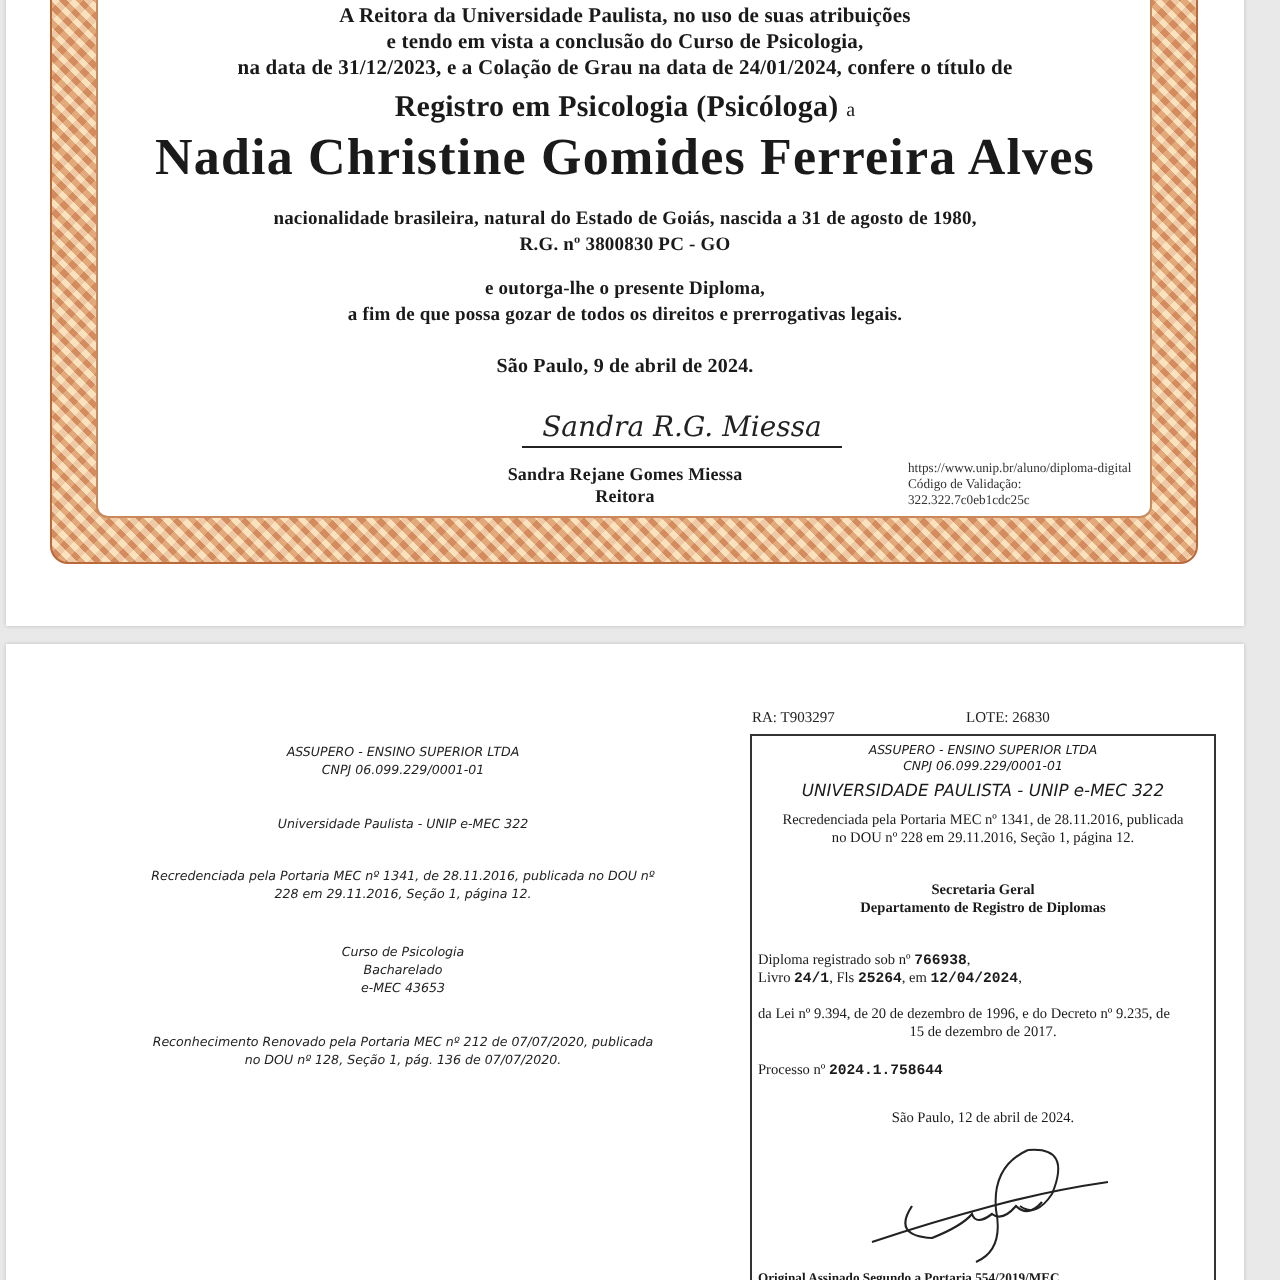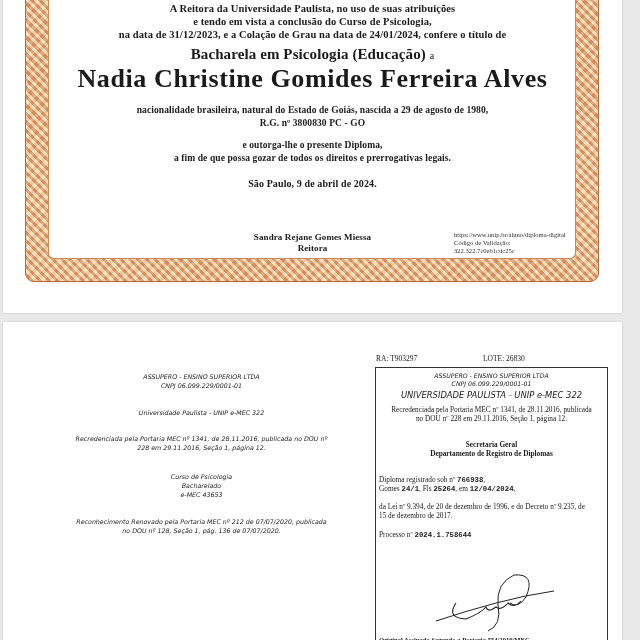--- a/index.html
+++ b/index.html
@@ -84,34 +84,35 @@
 <div class="page" id="page1">
   <div class="frame">
     <div class="frame-inner"></div>
   </div>
 
   <div class="cert-text gothic" style="top:12px;">A Reitora da Universidade Paulista, no uso de suas atribuições</div>
   <div class="cert-text gothic" style="top:25px;">e tendo em vista a conclusão do Curso de Psicologia,</div>
   <div class="cert-text gothic" style="top:38px;">na data de 31/12/2023, e a Colação de Grau na data de 24/01/2024, confere o título de</div>
 
   <div class="cert-text gothic cert-title" style="top:58px;">
-    <span>Bacharela em Psicologia (Educação)</span>
+    <span>Registro em Psicologia (Psicóloga)</span>
     <span style="font-size:10px;font-weight:normal;">a</span>
   </div>
 
   <div class="cert-text gothic cert-name" style="top:82px;">Nadia Christine Gomides Ferreira Alves</div>
 
-  <div class="cert-text gothic" style="top:114px;font-size:9.5px;">nacionalidade brasileira, natural do Estado de Goiás, nascida a 29 de agosto de 1980,</div>
+  <div class="cert-text gothic" style="top:114px;font-size:9.5px;">nacionalidade brasileira, natural do Estado de Goiás, nascida a 31 de agosto de 1980,</div>
   <div class="cert-text gothic" style="top:127px;font-size:9.5px;">R.G. nº 3800830 PC - GO</div>
 
   <div class="cert-text gothic" style="top:149px;font-size:9.5px;">e outorga-lhe o presente Diploma,</div>
   <div class="cert-text gothic" style="top:162px;font-size:9.5px;">a fim de que possa gozar de todos os direitos e prerrogativas legais.</div>
 
   <div class="cert-text gothic" style="top:187px;font-size:10px;text-align:center;">São Paulo, 9 de abril de 2024.</div>
 
+  <div class="signature">Sandra R.G. Miessa</div>
 
   <div class="cert-text gothic" style="top:242px;font-size:9px;line-height:11px;">Sandra Rejane Gomes Miessa</div>
   <div class="cert-text gothic" style="top:253px;font-size:9px;line-height:11px;">Reitora</div>
 
   <div class="validation">
     <div>https://www.unip.br/aluno/diploma-digital</div>
     <div>Código de Validação:</div>
     <div>322.322.7c0eb1cdc25c</div>
   </div>
 </div>
@@ -137,29 +138,30 @@
     <div class="rb rb-uni" style="top:22px;">UNIVERSIDADE PAULISTA - UNIP e-MEC 322</div>
     <div class="rb rb-serif" style="top:37px;">Recredenciada pela Portaria MEC nº 1341, de 28.11.2016, publicada</div>
     <div class="rb rb-serif" style="top:46px;">no DOU nº 228 em 29.11.2016, Seção 1, página 12.</div>
     <div class="rb rb-serif" style="top:72px;font-weight:bold;">Secretaria Geral</div>
     <div class="rb rb-serif" style="top:81px;font-weight:bold;">Departamento de Registro de Diplomas</div>
 
     <div class="rb-left" style="top:107px;">
       <span>Diploma registrado sob nº </span><b>766938</b><span>,</span>
     </div>
     <div class="rb-left" style="top:116px;">
-      <span>Gomes </span><b>24/1</b><span>, Fls </span><b>25264</b><span>, em </span><b>12/04/2024</b><span>,</span>
+      <span>Livro </span><b>24/1</b><span>, Fls </span><b>25264</b><span>, em </span><b>12/04/2024</b><span>,</span>
     </div>
     <div class="rb-left" style="top:134px;">da Lei nº 9.394, de 20 de dezembro de 1996, e do Decreto nº 9.235, de</div>
-    <div class="rb-left" style="top:143px;">15 de dezembro de 2017.</div>
+    <div class="rb-left" style="top:143px;text-align:center;">15 de dezembro de 2017.</div>
 
     <div class="rb-left" style="top:162px;">
       <span>Processo nº </span><b>2024.1.758644</b>
     </div>
 
+    <div class="rb rb-serif" style="top:186px;">São Paulo, 12 de abril de 2024.</div>
 
     <svg class="sig2" viewBox="0 0 130 60">
       <path d="M10 48 Q40 38 70 30 Q100 22 128 18" stroke="#222" stroke-width="1" fill="none"></path>
       <path d="M30 30 Q20 45 40 46 Q55 40 60 34 Q62 40 70 34 Q75 38 82 30 Q88 36 95 28" stroke="#222" stroke-width="1.1" fill="none"></path>
       <path d="M88 2 Q70 10 72 32 Q76 52 62 58" stroke="#222" stroke-width="1" fill="none"></path>
       <path d="M88 2 Q110 0 100 24 Q92 36 84 30" stroke="#222" stroke-width="1" fill="none"></path>
     </svg>
 
     <div class="rb-left" style="top:267px;font-weight:bold;font-size:6.6px;">Original Assinado Segundo a Portaria 554/2019/MEC</div>
 

